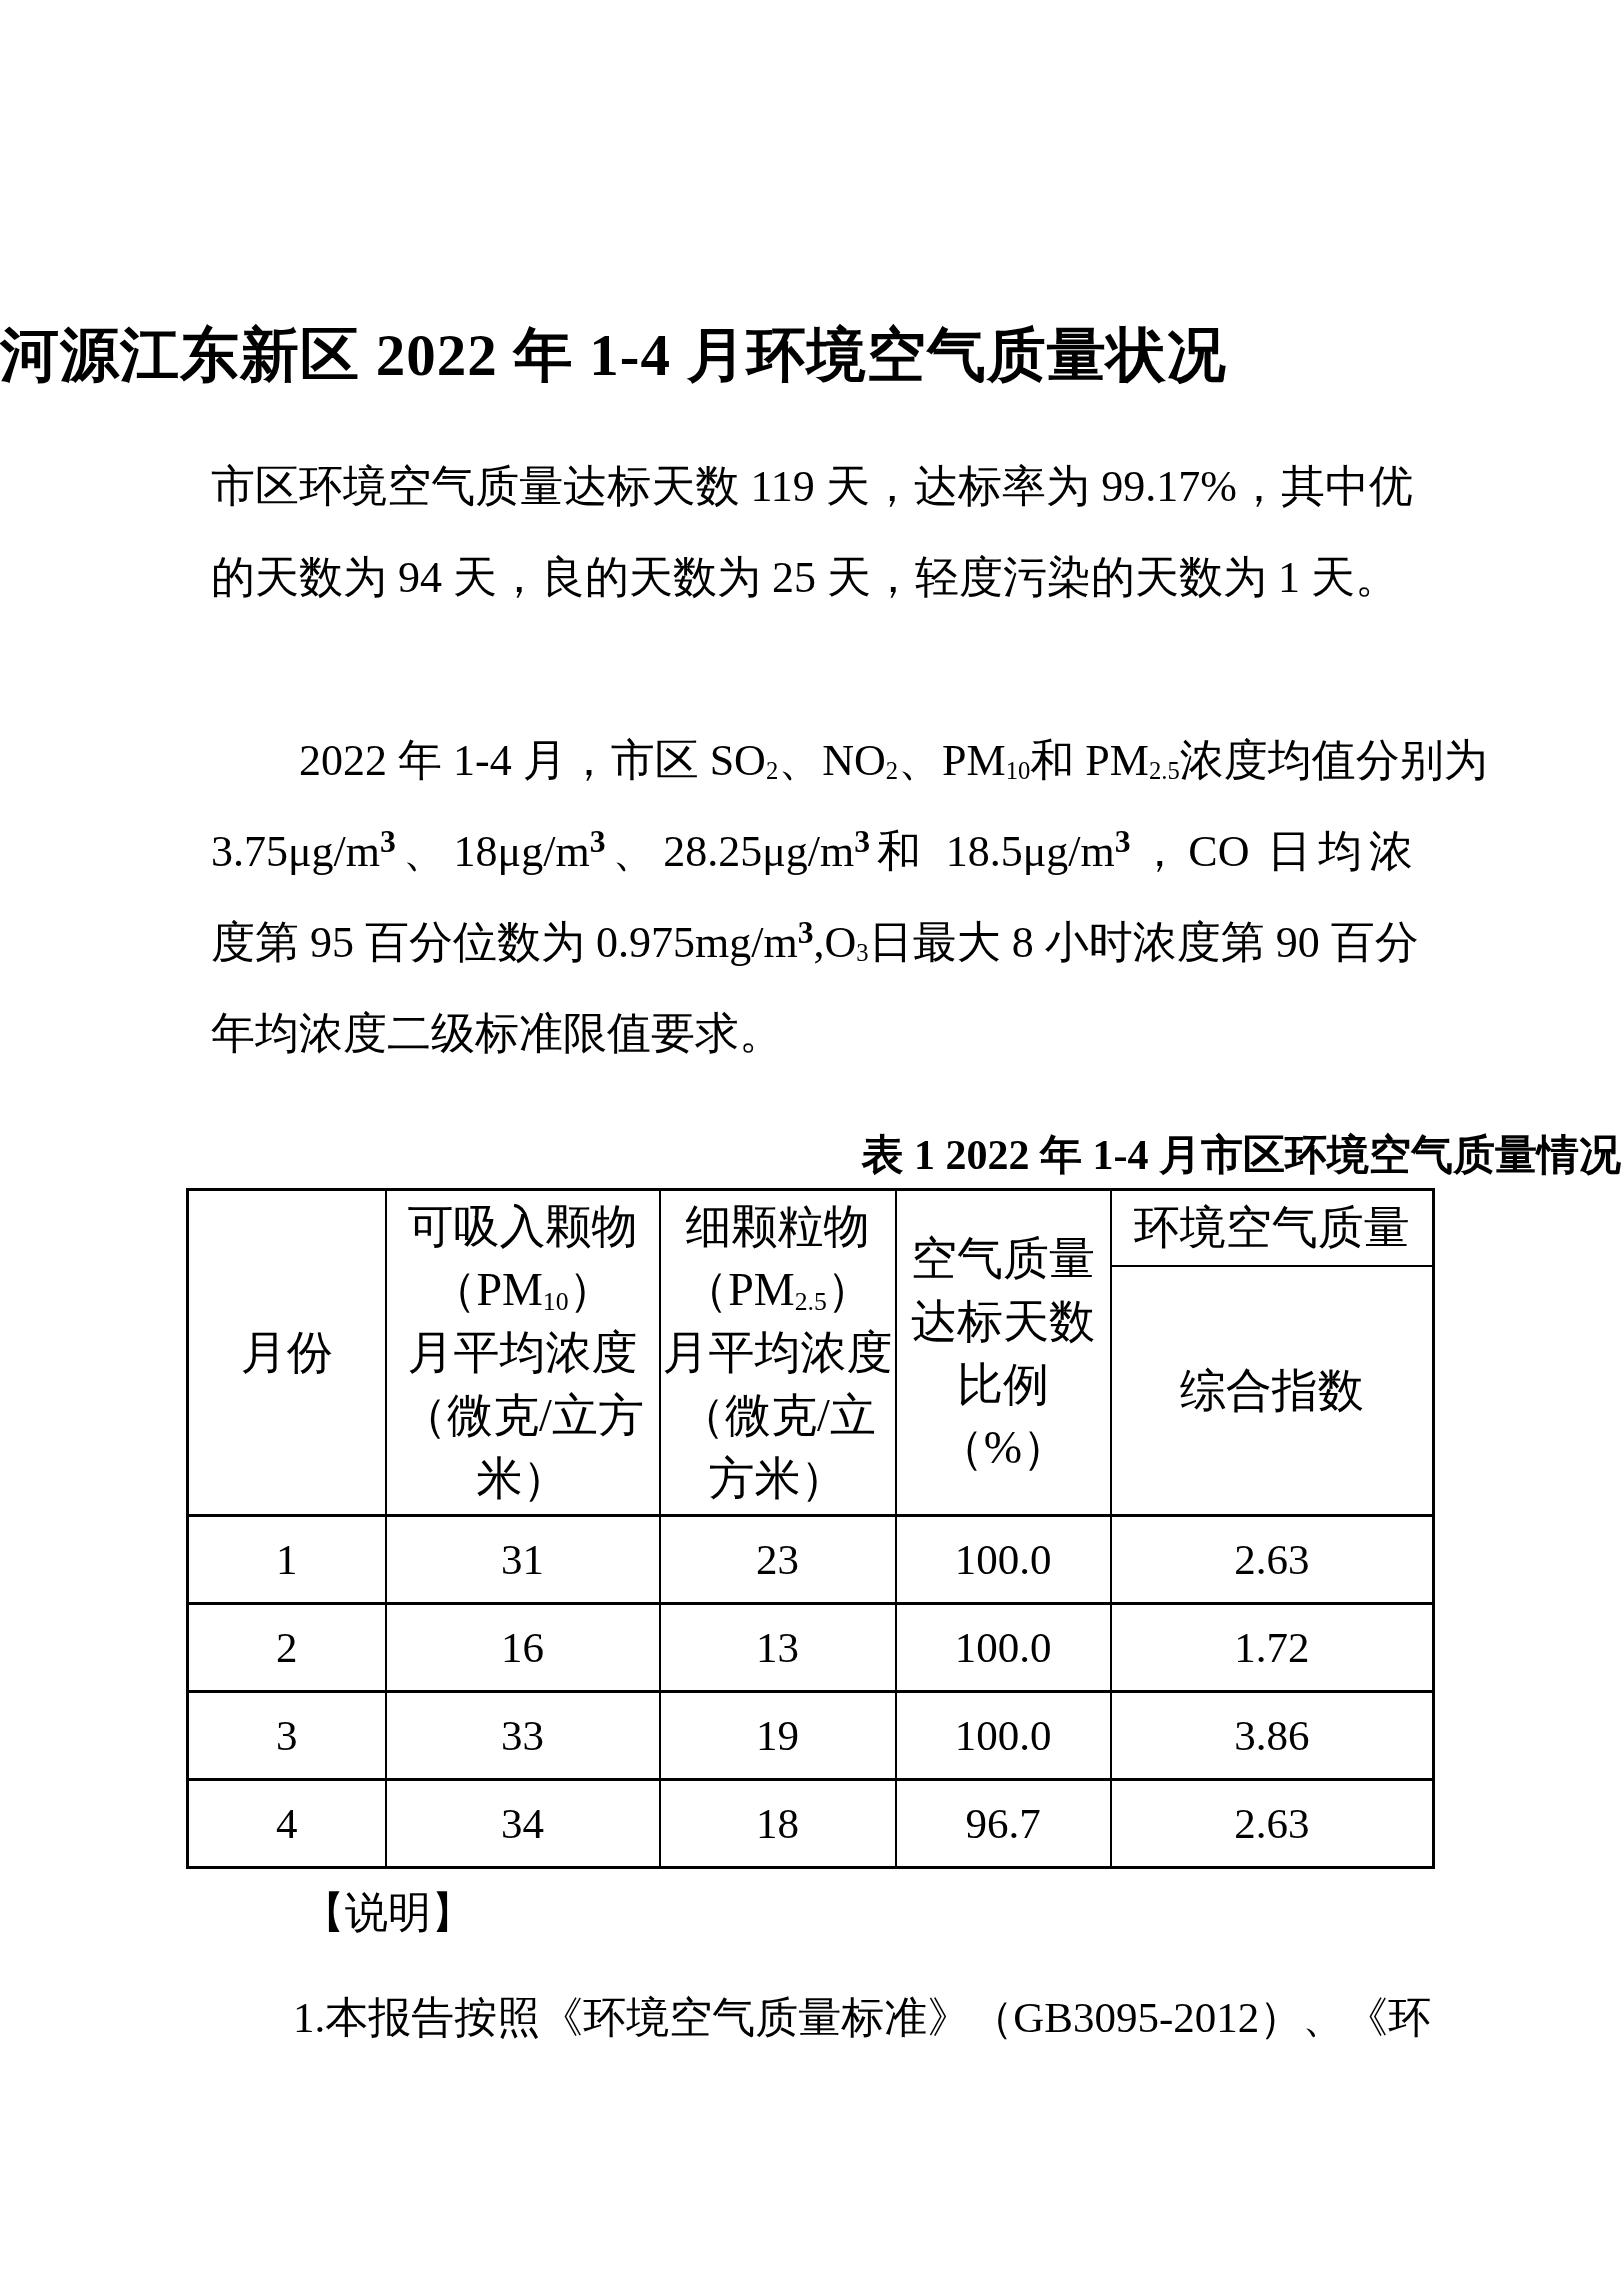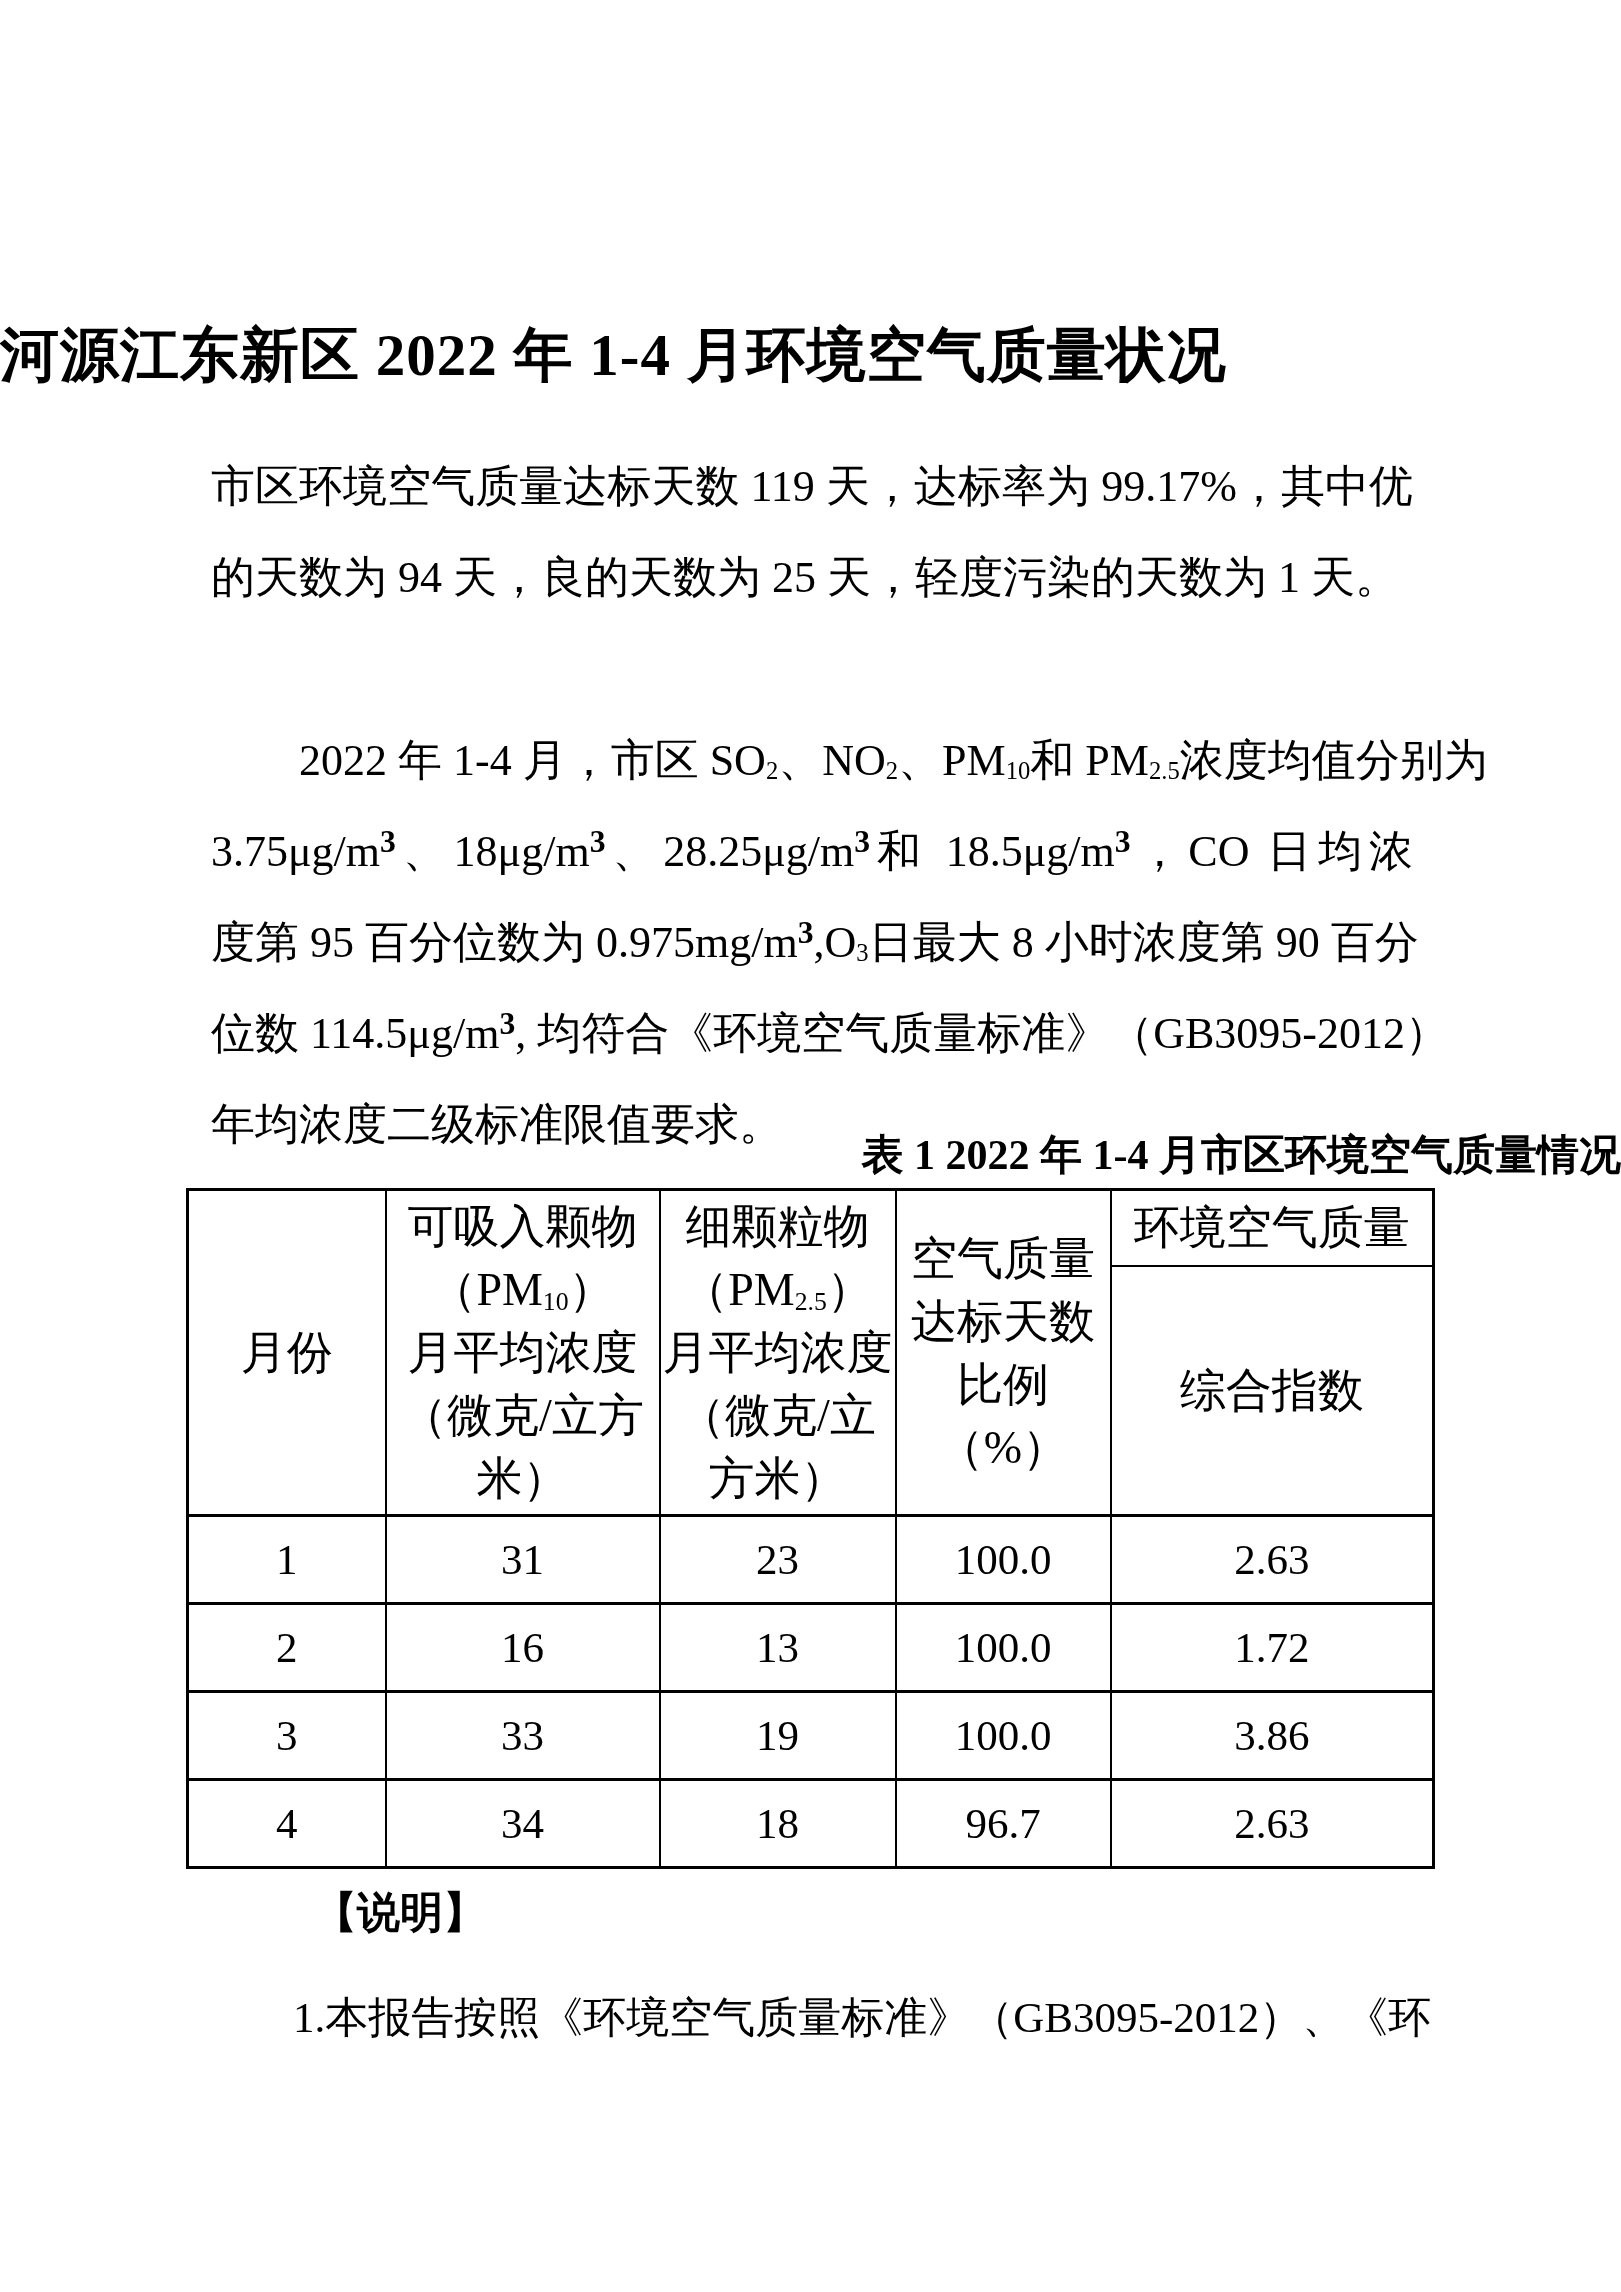--- a/index.html
+++ b/index.html
@@ -37,21 +37,21 @@
     border:2px solid #000;border-top-width:2.9px;border-bottom-width:2.9px;
     text-align:center;vertical-align:middle;
     font-size:46px;padding:0;
   }
   tr.hrow1 td{height:74px;}
   tr.hrow2 td{height:247px;}
   td.hmulti{line-height:63px;}
   tr.drow td{height:85px;font-size:43px;border-top-width:3.9px;}
   .notes-label{
     position:absolute;left:302px;top:1884px;
-    font-size:43px;font-weight:bold;white-space:nowrap;margin-left:12px;
+    font-size:43px;font-weight:normal;white-space:nowrap;
   }
   .notes-line{
     position:absolute;left:211px;top:1990px;width:1202px;
     font-size:43px;line-height:55px;text-indent:82px;
     text-align:justify;text-align-last:justify;white-space:nowrap;
   }
 </style>
 </head>
 <body>
 
@@ -59,21 +59,20 @@
 
 <div class="para" id="para-1">
   <div class="bline">市区环境空气质量达标天数 119 天，达标率为 99.17%，其中优</div>
   <div class="bline last">的天数为 94 天，良的天数为 25 天，轻度污染的天数为 1 天。</div>
 </div>
 
 <div class="para" id="para-2">
   <div class="bline first">2022 年 1-4 月，市区 SO<sub>2</sub>、NO<sub>2</sub>、PM<sub>10</sub>和 PM<sub>2.5</sub>浓度均值分别为</div>
   <div class="bline">3.75μg/m<b class="cu">3</b>、18μg/m<b class="cu">3</b>、28.25μg/m<b class="cu">3</b>和 18.5μg/m<b class="cu">3</b>，CO 日均浓</div>
   <div class="bline">度第 95 百分位数为 0.975mg/m<b class="cu">3</b>,O<sub>3</sub>日最大 8 小时浓度第 90 百分</div>
-  <div class="bline">位数 114.5μg/m<b class="cu">3</b>, 均符合《环境空气质量标准》（GB3095-2012）</div>
   <div class="bline last">年均浓度二级标准限值要求。</div>
 </div>
 
 <div class="table-caption">表 1 2022 年 1-4 月市区环境空气质量情况</div>
 
 <table class="aq">
   <colgroup>
     <col style="width:198px">
     <col style="width:274px">
     <col style="width:236px">

